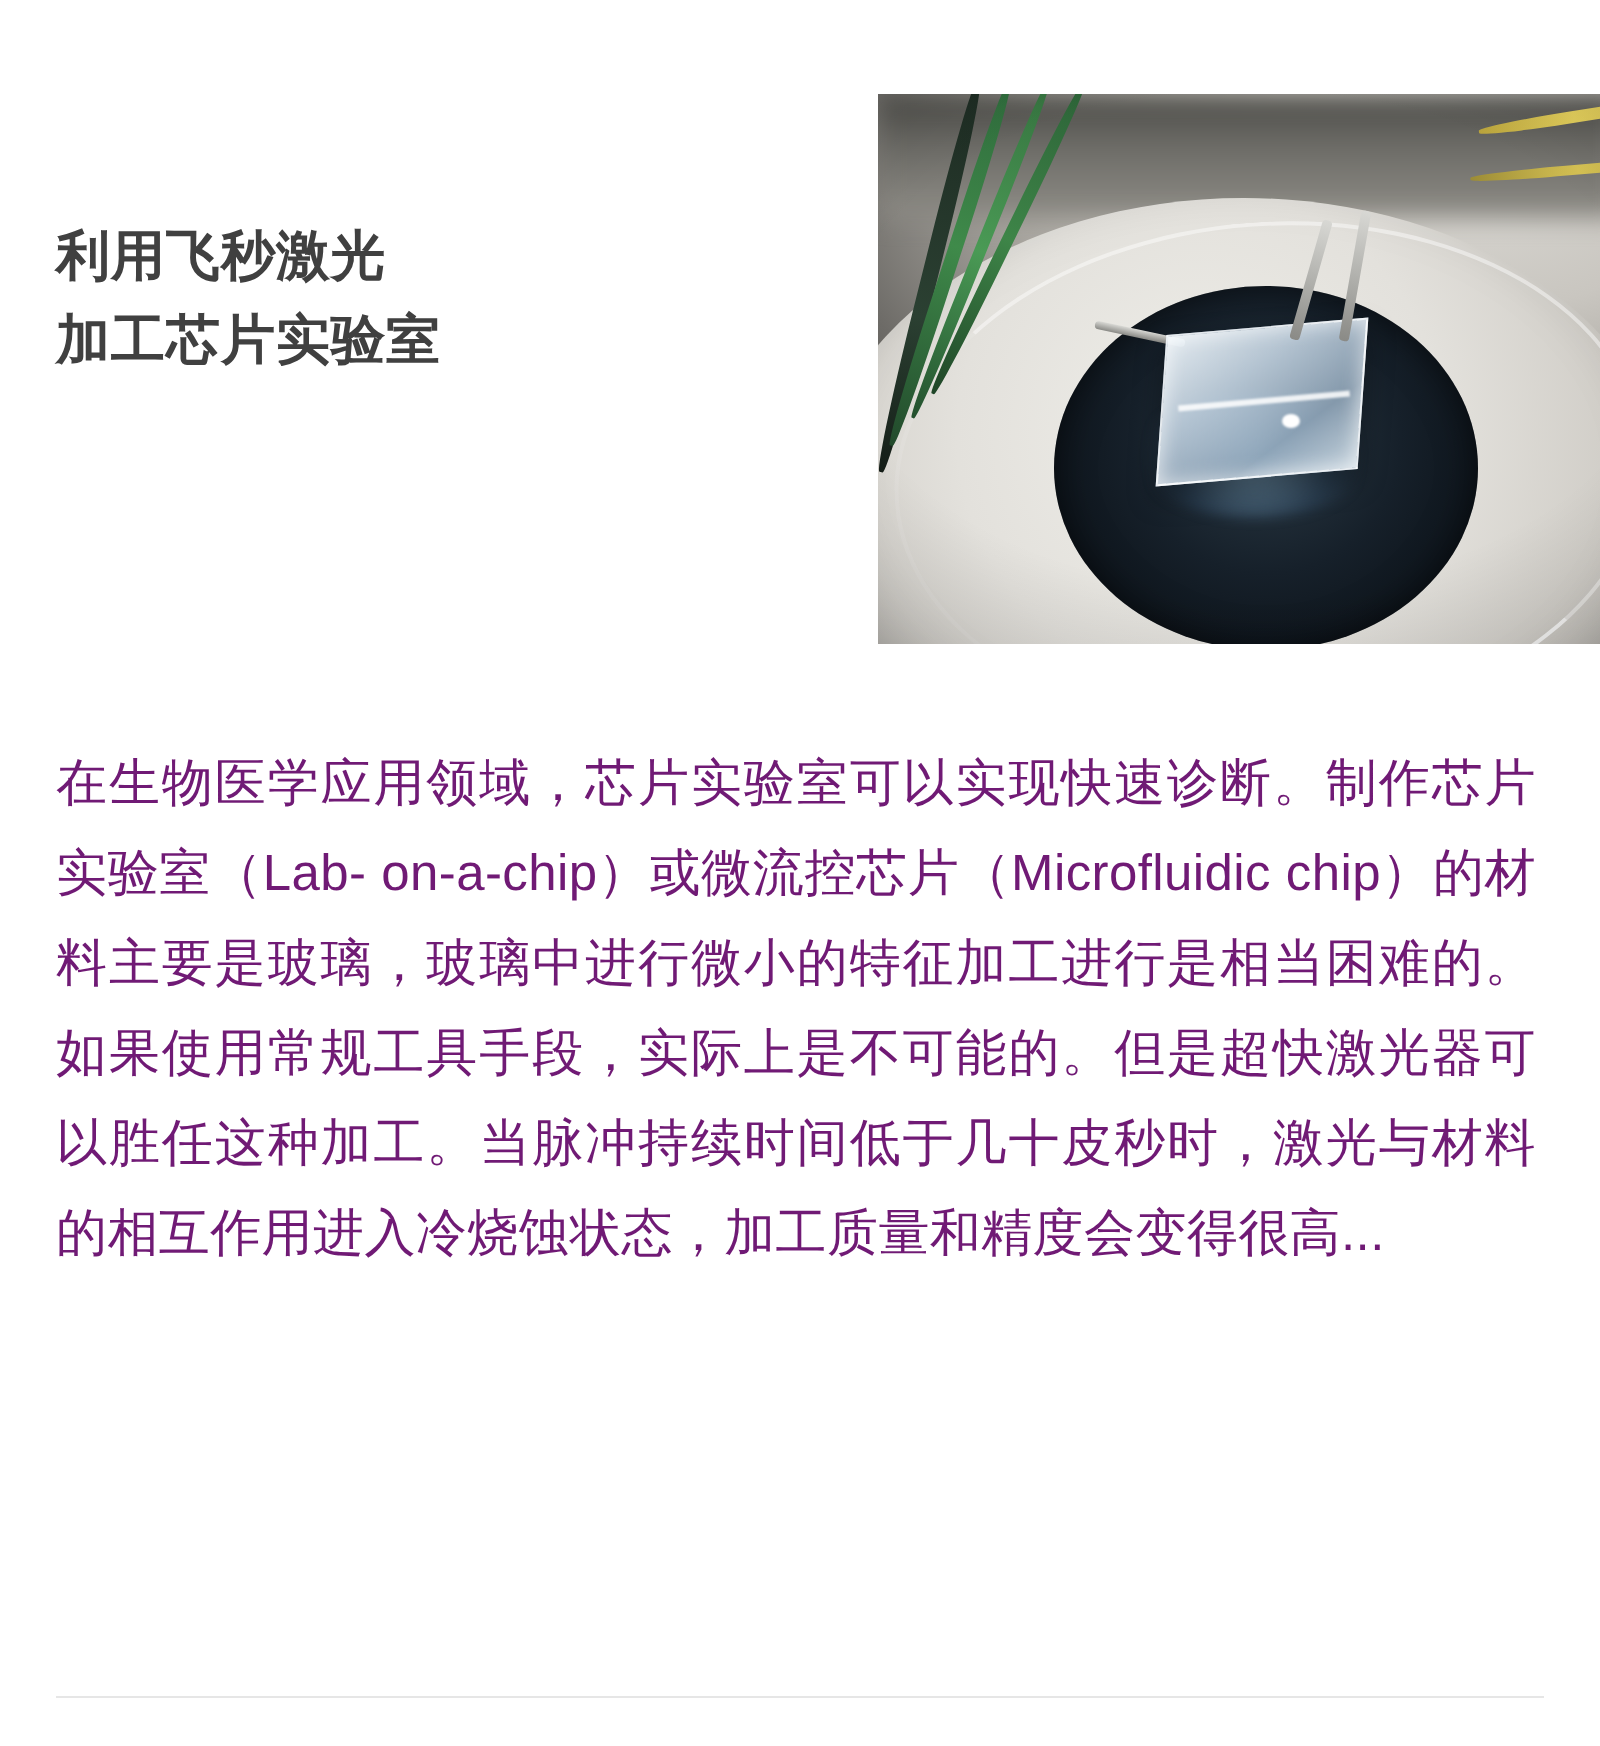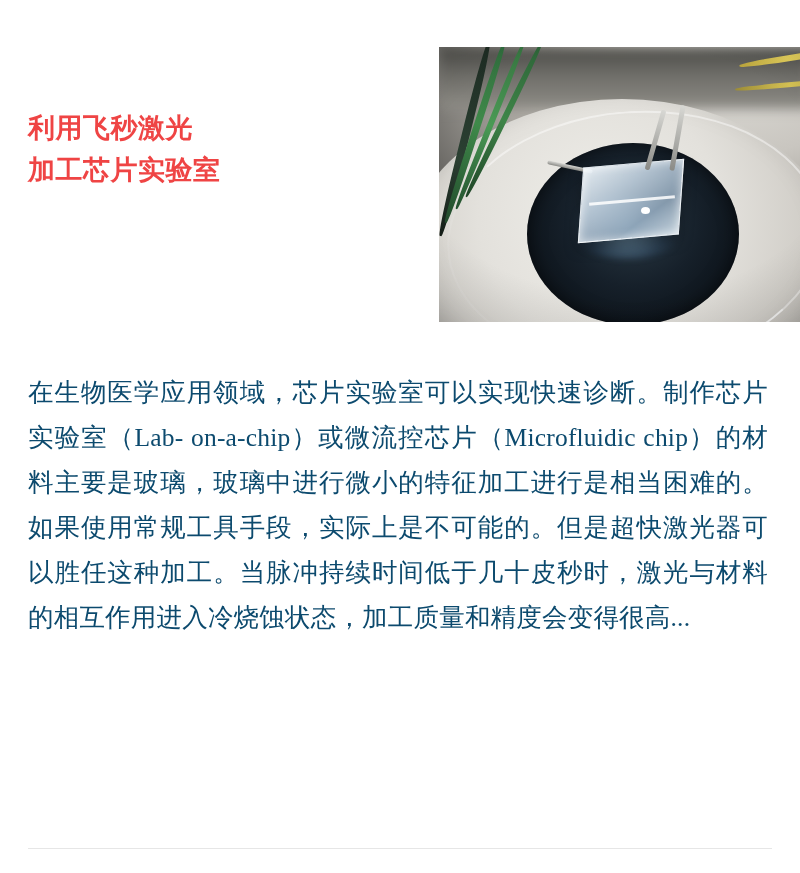--- a/index.html
+++ b/index.html
@@ -27,21 +27,21 @@
     height: 310px;
   }
   .article-title {
     position: absolute;
     left: 28px;
     top: 108px;
     width: 330px;
     font-size: 27px;
     font-weight: bold;
     line-height: 1.55;
-    color: #ef4444;
+    color: #404040;
     letter-spacing: 0.5px;
     white-space: pre-line;
   }
 
   .hero-figure {
     position: absolute;
     left: 399px;
     top: 31px;
     width: 372px;
     height: 275px;
@@ -190,25 +190,24 @@
   }
 
   
   .article-body {
     position: absolute;
     left: 28px;
     top: 344px;
     width: 740px;
     font-size: 25.5px;
     line-height: 45px;
-    color: #0c4a6e;
+    color: #701a75;
     text-align: justify;
     text-justify: inter-character;
     letter-spacing: 0.2px;
-    font-family: Liberation Serif, serif;
   }
 
   
   .footer-divider {
     position: absolute;
     left: 28px;
     top: 848px;
     width: 744px;
     height: 1px;
     background: #e6e6e6;

